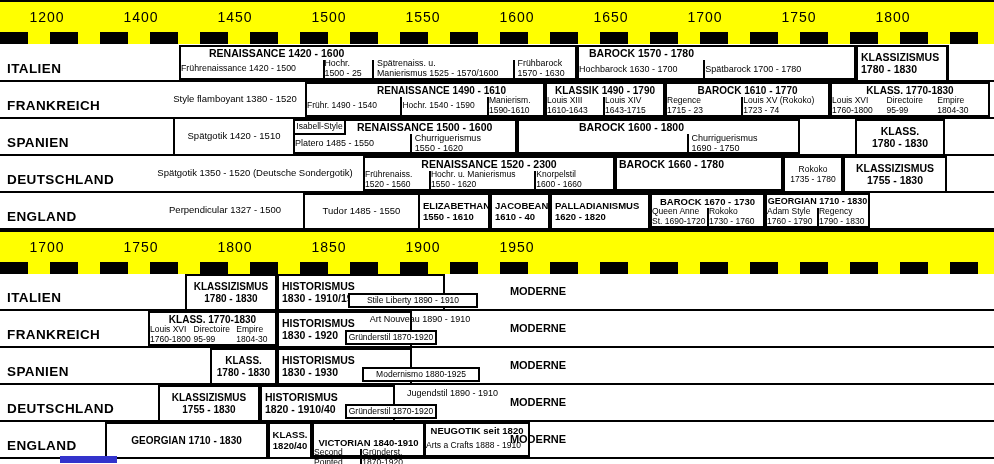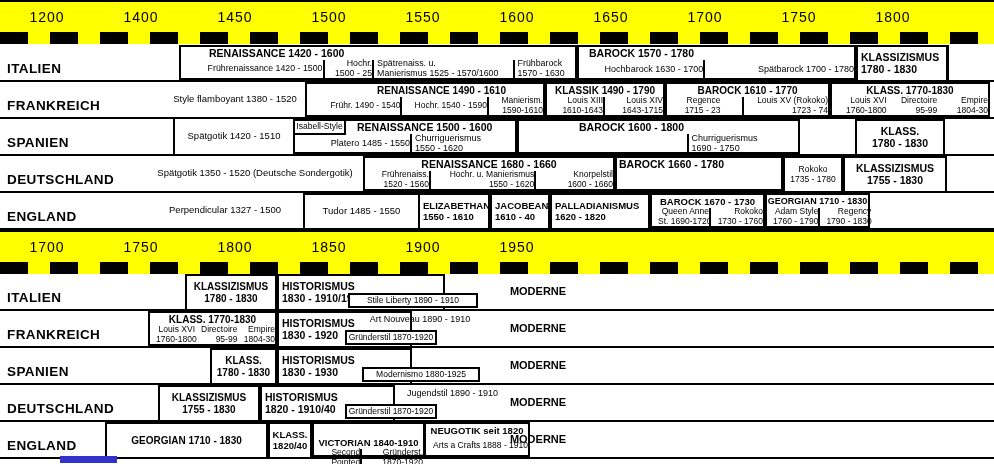--- a/index.html
+++ b/index.html
@@ -13,21 +13,21 @@
   .country { position:absolute; left:7px; bottom:4px; font-weight:bold; font-size:13.5px; letter-spacing:0.4px; }
   .pbox, .pgroup { position:absolute; border:2px solid #000; background:#fff; }
   .pbox { display:flex; flex-direction:column; justify-content:center; text-align:center; line-height:1.12; }
   .pbox.bold { font-weight:bold; }
   .pbox.left { text-align:left; padding-left:3px; }
   .ptext { position:absolute; display:flex; flex-direction:column; justify-content:center; text-align:center; line-height:1.15; }
   .ptext.bold { font-weight:bold; }
   .ghdr { font-weight:bold; text-align:center; font-size:10.5px; height:13px; line-height:13px; white-space:nowrap; }
   .ghdr.left { text-align:left; }
   .cellrow { display:flex; align-items:stretch; height:calc(100% - 13px); }
-  .cell { display:flex; flex-direction:column; justify-content:center; text-align:right; line-height:1.12; overflow:visible;padding-left:6px; }
+  .cell { display:flex; flex-direction:column; justify-content:center; text-align:left; line-height:1.12; overflow:visible; }
   .cell.div { border-left:2px solid #000; }
   .cell.left { text-align:left; padding-left:3px; }
   .bline, .cline, .tline { white-space:nowrap; }
   .vline { position:absolute; width:2px; background:#000; }
   .bluefrag { position:absolute; }
 </style>
 </head>
 <body>
 
 <div id="canvas">
@@ -182,21 +182,21 @@
         <div class="bline">KLASS.</div>
         <div class="bline">1780 - 1830</div>
       </div>
     </div>
     <div class="row" style="top: 156px;">
       <div class="country">DEUTSCHLAND</div>
       <div class="ptext" style="left: 105px; width: 300px; top: 0px; height: 35px; font-size: 9.5px;">
         <div class="tline">Spätgotik 1350 - 1520 (Deutsche Sondergotik)</div>
       </div>
       <div class="pgroup" style="left: 363px; width: 252px; top: 0px; height: 35px;">
-        <div class="ghdr" style="font-size: 10.5px;">RENAISSANCE 1680 - 1660</div>
+        <div class="ghdr" style="font-size: 10.5px;">RENAISSANCE 1520 - 2300</div>
         <div class="cellrow" style="font-size: 8.5px;">
           <div class="cell" style="width: 65px;">
             <div class="cline">Frührenaiss.</div>
             <div class="cline">1520 - 1560</div>
           </div>
           <div class="cell div" style="width: 107px;">
             <div class="cline">Hochr. u. Manierismus</div>
             <div class="cline">1550 - 1620</div>
           </div>
           <div class="cell div" style="width: 80px;">

